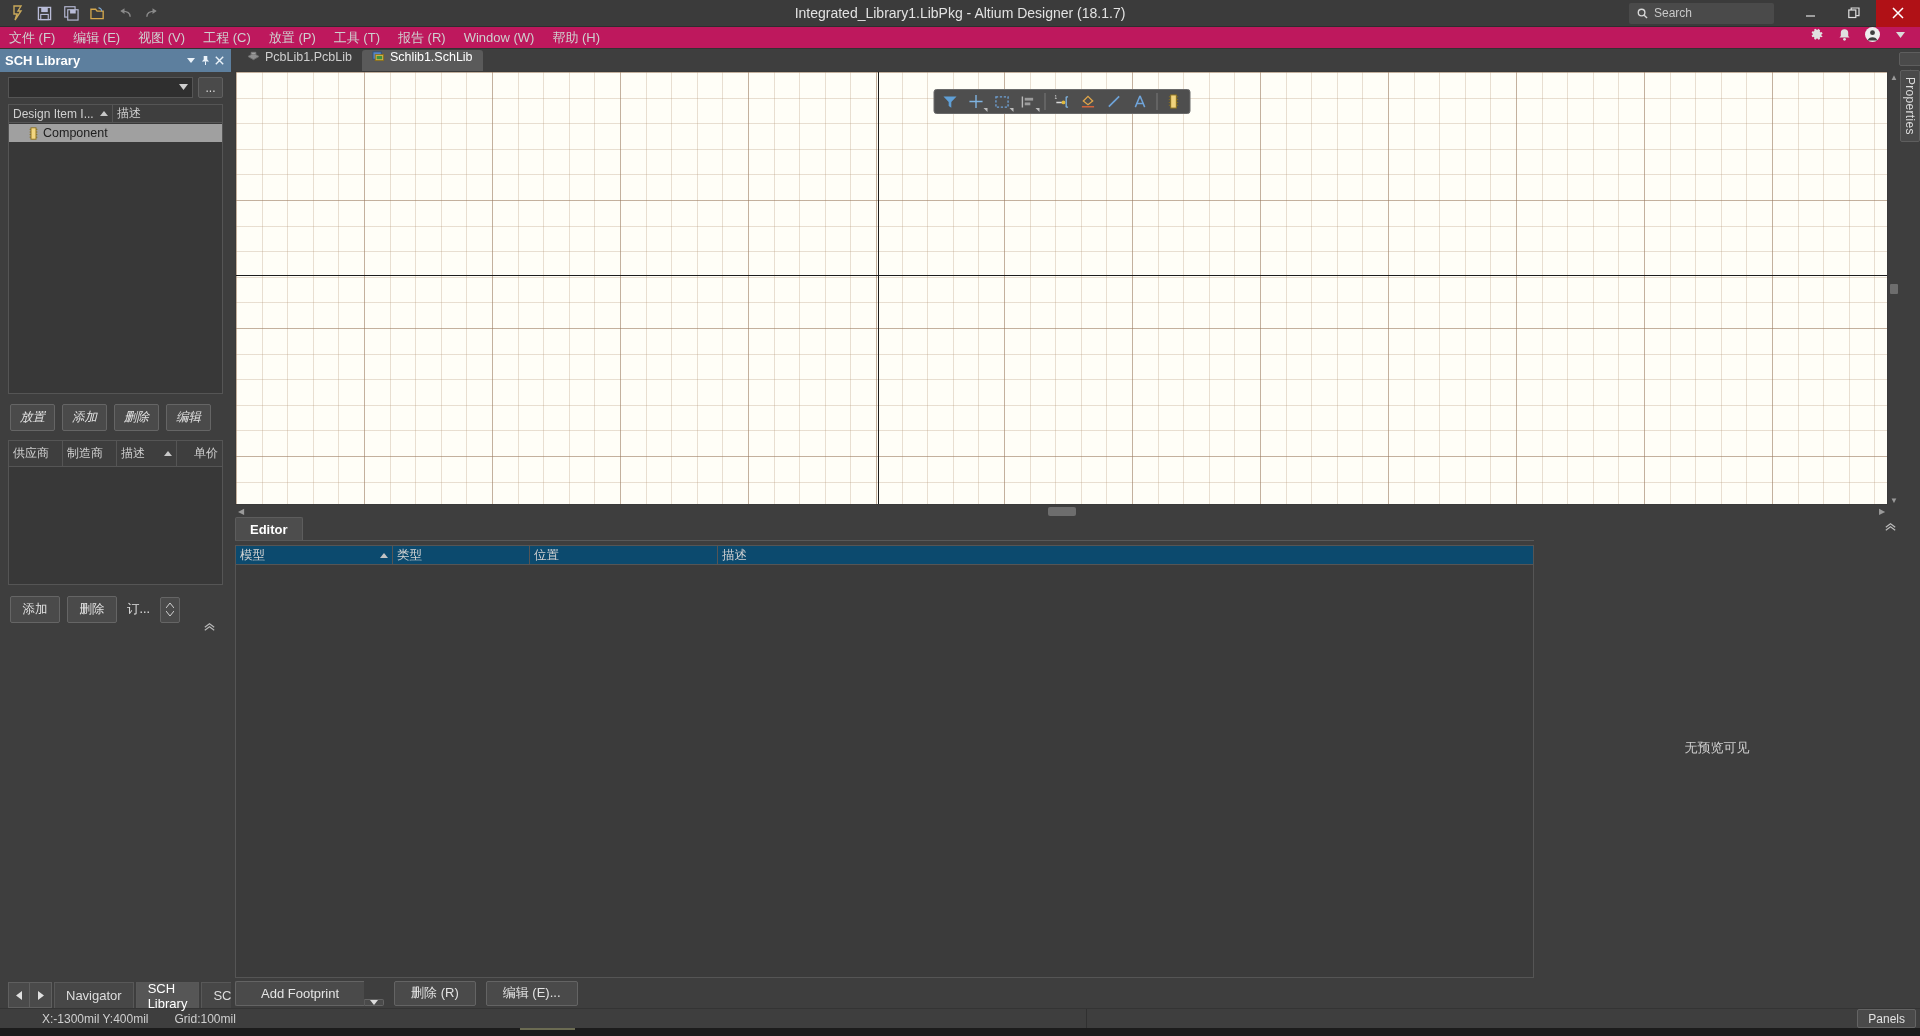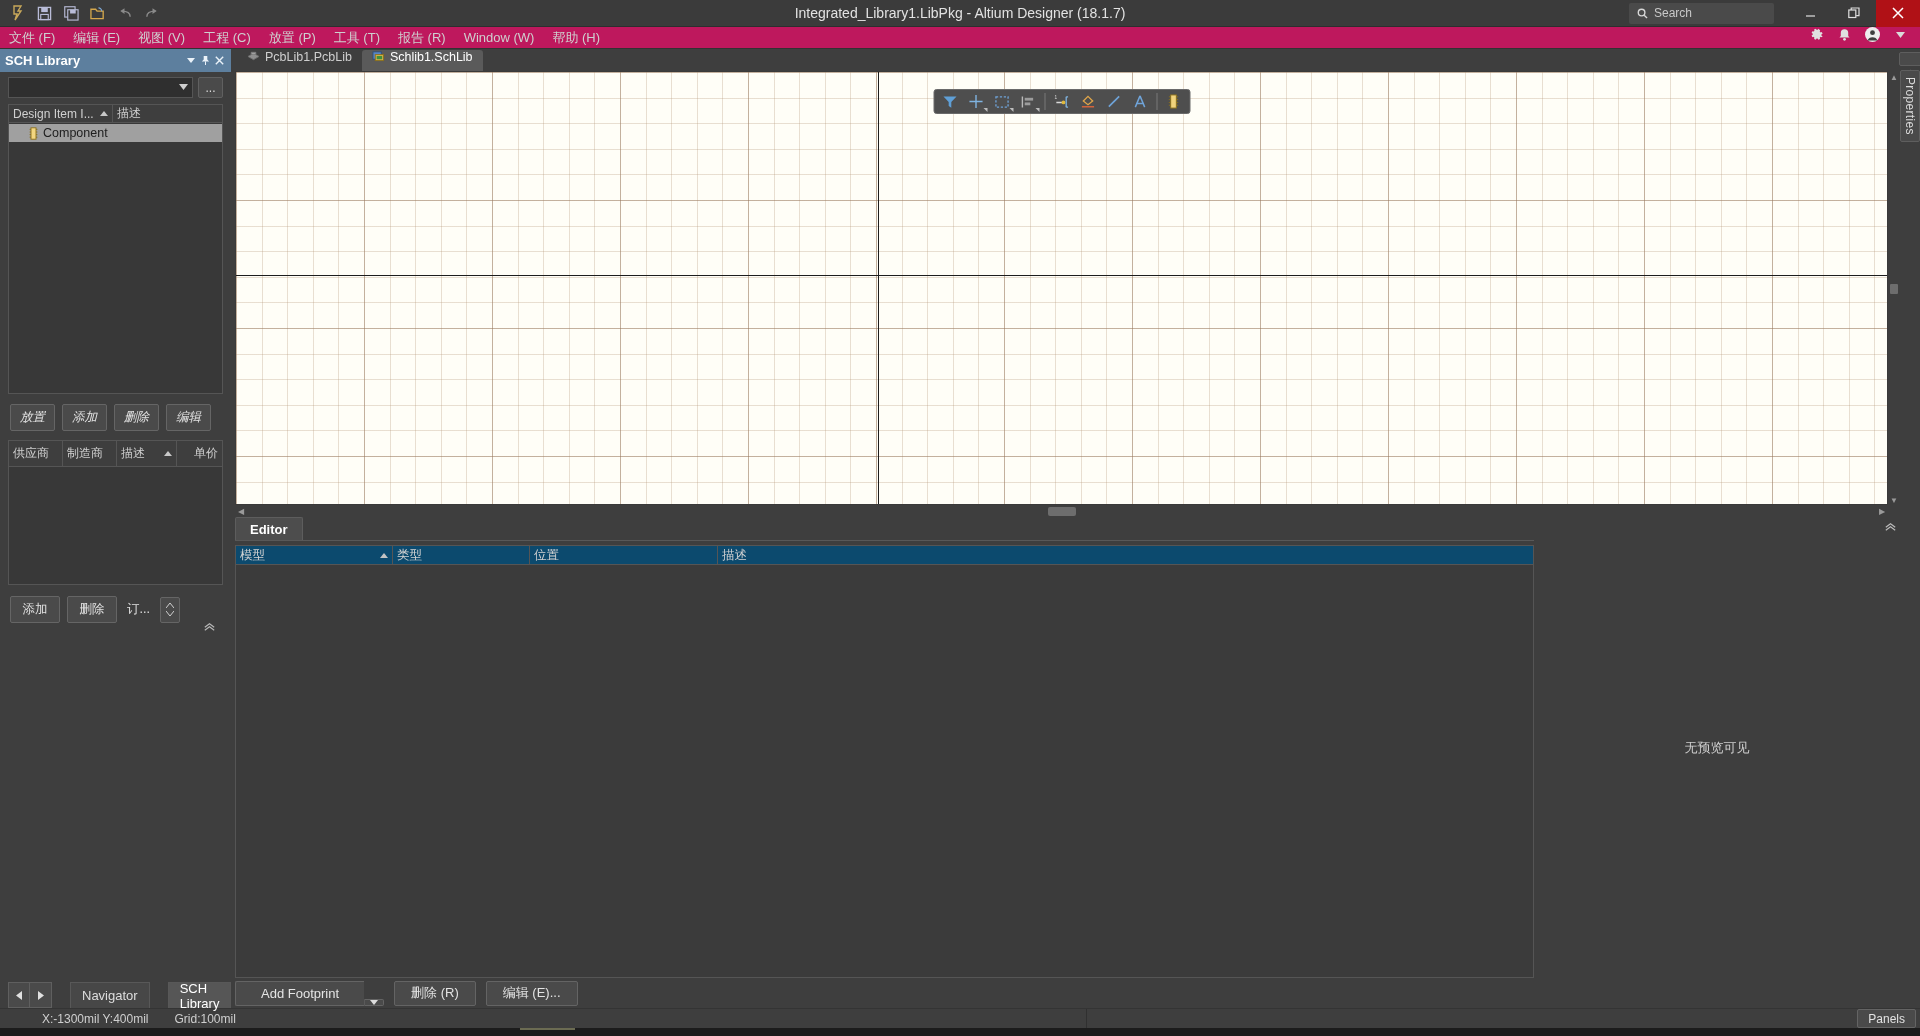--- a/index.html
+++ b/index.html
@@ -94,21 +94,21 @@
   .supp-head{display:flex;height:26px;flex:0 0 26px;border-bottom:1px solid #555;background:#3e3e3e;}
 
   .btnrow2{display:flex;gap:7px;align-items:center;margin:11px 0 0 2px;}
   .spin{
     width:20px;height:26px;background:#4a4a4a;border:1px solid #656565;border-radius:2px;
     display:flex;flex-direction:column;align-items:center;justify-content:center;gap:3px;color:#cfcfcf;font-size:8px;
   }
   .collapse-bar{height:16px;display:flex;align-items:flex-start;justify-content:flex-end;padding-right:8px;color:#b9b9b9;font-size:10px;}
 
   .lp-bottomtabs{
-    height:26px;flex:0 0 26px;display:flex;align-items:stretch;gap:16px;padding:0 0 0 2px;
+    height:26px;flex:0 0 26px;display:flex;align-items:stretch;gap:0;padding:0 0 0 2px;
   }
   .navarrow{
     width:22px;background:#4a4a4a;border:1px solid #5f5f5f;display:flex;align-items:center;justify-content:center;
     font-size:9px;color:#e0e0e0;
   }
   .btab{
     display:flex;align-items:center;padding:0 11px;background:#474747;border:1px solid #585858;
     border-bottom:none;font-size:13px;color:#dedede;margin-left:2px;
   }
   .btab.active{background:#565656;color:#fff;}

